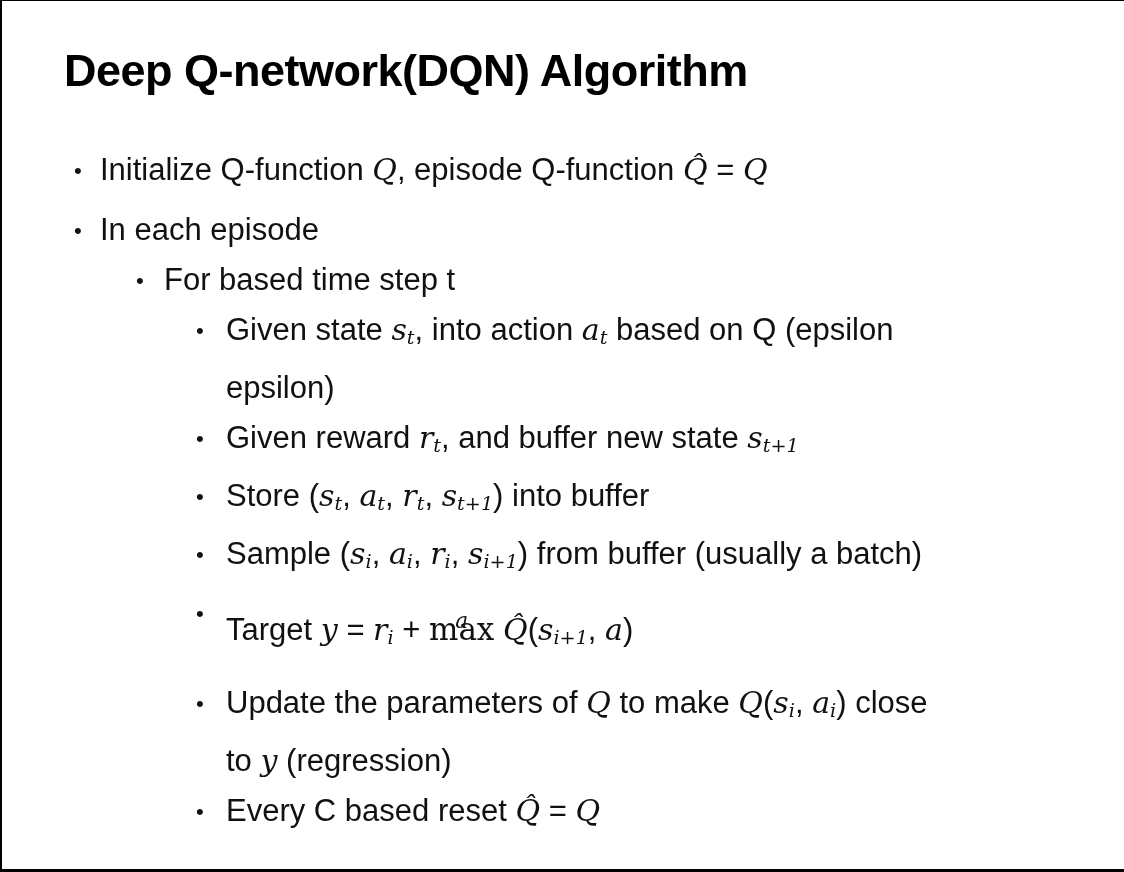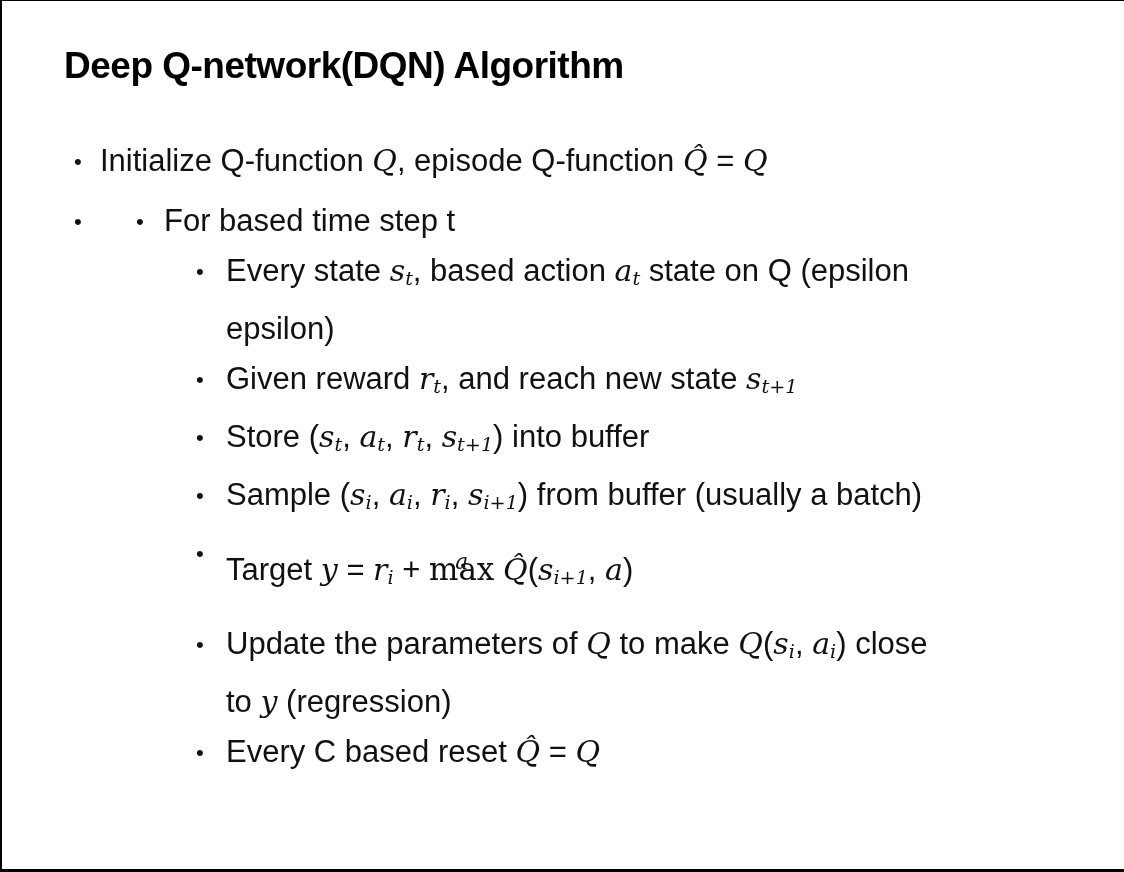--- a/index.html
+++ b/index.html
@@ -13,21 +13,21 @@
     width: 1124px; height: 872px;
     background: #ffffff;
     border-left: 2px solid #000;
     border-bottom: 3px solid #000;
     border-top: 1px solid #000;
     padding: 44px 26px 0 62px;
     overflow: hidden;
   }
   .title {
     margin: 0;
-    font-size: 37px;
+    font-size: 45px;
     font-weight: bold;
     line-height: 1.15;
     color: #000000;
     letter-spacing: -0.5px;
   }
   ul.blist {
     list-style: none;
     margin: 48px 0 0 0;
     padding: 0;
     font-size: 31px;
@@ -76,23 +76,23 @@
   }
   .has-under { margin-bottom: 15px; }
 </style>
 </head>
 <body>
 
 <div class="slide">
   <h1 class="title">Deep Q-network(DQN) Algorithm</h1>
   <ul class="blist">
       <li class="li l1"><span class="blt">•</span><span class="ct"><span class="seg-p">Initialize Q-function </span><span class="seg-m">Q</span><span class="seg-p">, episode Q-function </span><span class="seg-m">Q̂</span><span class="seg-p"> = </span><span class="seg-m">Q</span></span></li>
-      <li class="li l1"><span class="blt">•</span></li>
+      <li class="li l1"><span class="blt">•</span><span class="ct"><span class="seg-p">In each episode</span></span></li>
       <li class="li l2"><span class="blt">•</span><span class="ct"><span class="seg-p">For based time step t</span></span></li>
-      <li class="li l3"><span class="blt">•</span><span class="ct"><span class="seg-p">Every state </span><span class="seg-m">s</span><span class="seg-s">t</span><span class="seg-p">, based action </span><span class="seg-m">a</span><span class="seg-s">t</span><span class="seg-p"> state on Q (epsilon</span><br><span class="seg-p">epsilon)</span></span></li>
-      <li class="li l3"><span class="blt">•</span><span class="ct"><span class="seg-p">Given reward </span><span class="seg-m">r</span><span class="seg-s">t</span><span class="seg-p">, and reach new state </span><span class="seg-m">s</span><span class="seg-s">t+1</span></span></li>
+      <li class="li l3"><span class="blt">•</span><span class="ct"><span class="seg-p">Given state </span><span class="seg-m">s</span><span class="seg-s">t</span><span class="seg-p">, into action </span><span class="seg-m">a</span><span class="seg-s">t</span><span class="seg-p"> based on Q (epsilon</span><br><span class="seg-p">epsilon)</span></span></li>
+      <li class="li l3"><span class="blt">•</span><span class="ct"><span class="seg-p">Given reward </span><span class="seg-m">r</span><span class="seg-s">t</span><span class="seg-p">, and buffer new state </span><span class="seg-m">s</span><span class="seg-s">t+1</span></span></li>
       <li class="li l3"><span class="blt">•</span><span class="ct"><span class="seg-p">Store (</span><span class="seg-m">s</span><span class="seg-s">t</span><span class="seg-p">, </span><span class="seg-m">a</span><span class="seg-s">t</span><span class="seg-p">, </span><span class="seg-m">r</span><span class="seg-s">t</span><span class="seg-p">, </span><span class="seg-m">s</span><span class="seg-s">t+1</span><span class="seg-p">) into buffer</span></span></li>
       <li class="li l3"><span class="blt">•</span><span class="ct"><span class="seg-p">Sample (</span><span class="seg-m">s</span><span class="seg-s">i</span><span class="seg-p">, </span><span class="seg-m">a</span><span class="seg-s">i</span><span class="seg-p">, </span><span class="seg-m">r</span><span class="seg-s">i</span><span class="seg-p">, </span><span class="seg-m">s</span><span class="seg-s">i+1</span><span class="seg-p">) from buffer (usually a batch)</span></span></li>
       <li class="li l3 has-under"><span class="blt">•</span><span class="ct"><span class="seg-p">Target </span><span class="seg-m">y</span><span class="seg-p"> = </span><span class="seg-m">r</span><span class="seg-s">i</span><span class="seg-p"> + </span><span class="munder"><span class="op">max</span><span class="under">a</span></span><span class="seg-p"> </span><span class="seg-m">Q̂</span><span class="seg-p">(</span><span class="seg-m">s</span><span class="seg-s">i+1</span><span class="seg-p">, </span><span class="seg-m">a</span><span class="seg-p">)</span></span></li>
       <li class="li l3"><span class="blt">•</span><span class="ct"><span class="seg-p">Update the parameters of </span><span class="seg-m">Q</span><span class="seg-p"> to make </span><span class="seg-m">Q</span><span class="seg-p">(</span><span class="seg-m">s</span><span class="seg-s">i</span><span class="seg-p">, </span><span class="seg-m">a</span><span class="seg-s">i</span><span class="seg-p">) close</span><br><span class="seg-p">to </span><span class="seg-m">y</span><span class="seg-p"> (regression)</span></span></li>
       <li class="li l3"><span class="blt">•</span><span class="ct"><span class="seg-p">Every C based reset </span><span class="seg-m">Q̂</span><span class="seg-p"> = </span><span class="seg-m">Q</span></span></li>
     </ul>
 </div>
 
 </body></html>

